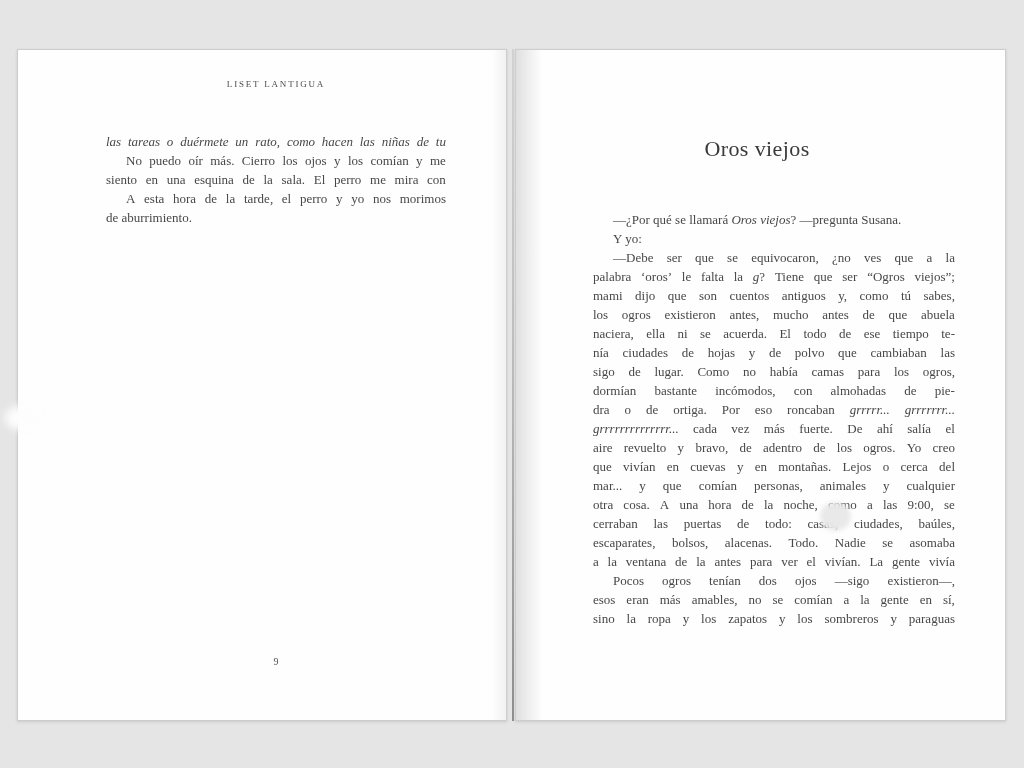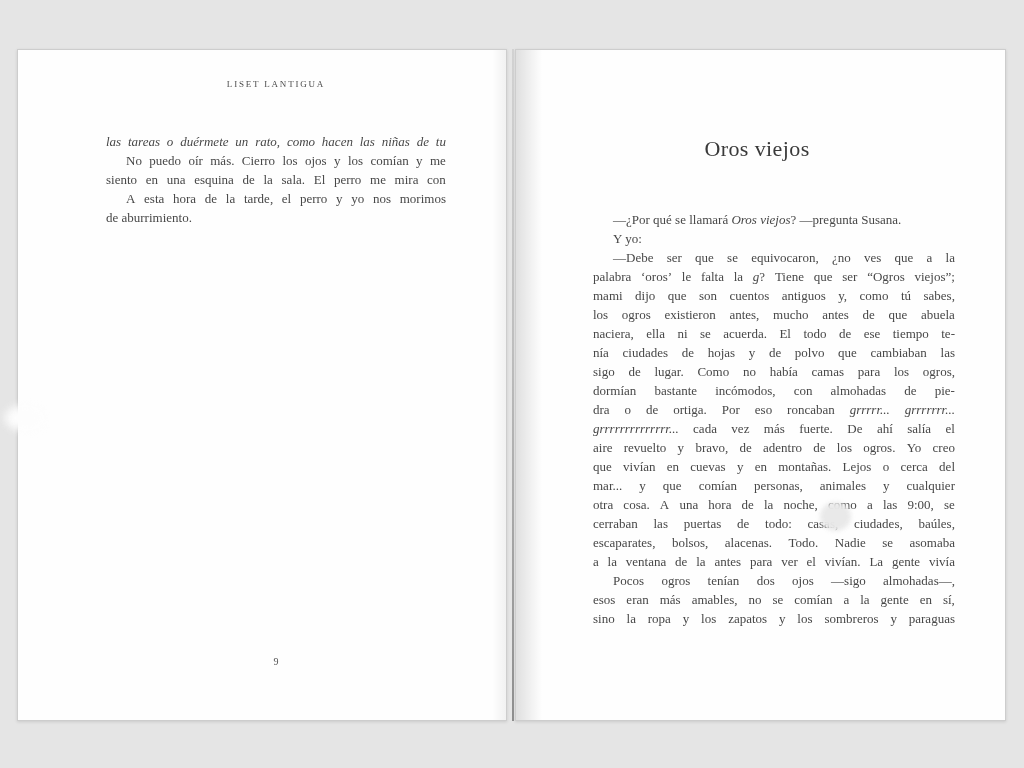--- a/index.html
+++ b/index.html
@@ -372,21 +372,21 @@
           </div>
         </div>
         <div class="par">
           <div class="line j ind">
             <span>Pocos</span>
             <span>ogros</span>
             <span>tenían</span>
             <span>dos</span>
             <span>ojos</span>
             <span>—sigo</span>
-            <span>almohadas—,</span>
+            <span>existieron—,</span>
           </div>
           <div class="line j">
             <span>esos</span>
             <span>eran</span>
             <span>más</span>
             <span>amables,</span>
             <span>no</span>
             <span>se</span>
             <span>comían</span>
             <span>a</span>

